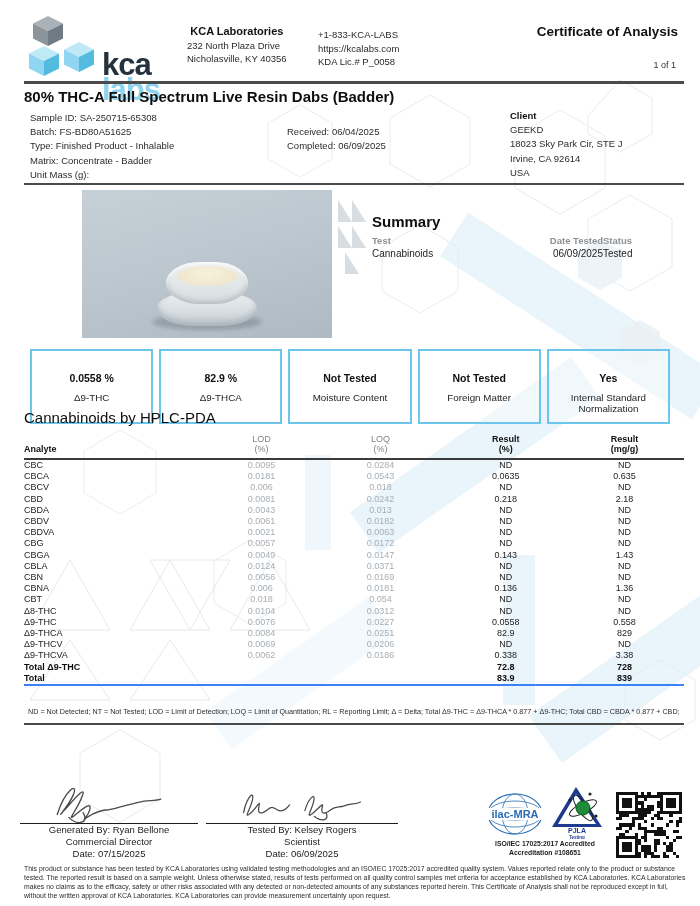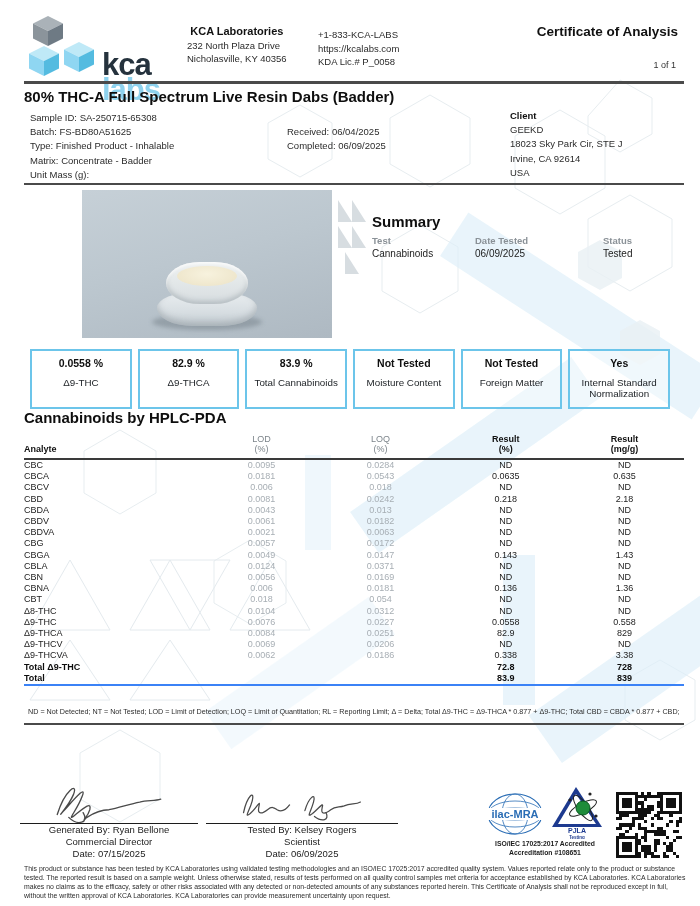--- a/index.html
+++ b/index.html
@@ -34,32 +34,32 @@
     background:linear-gradient(165deg,#c6d0d7 0%,#bcc7cf 45%,#aeb9c2 100%);overflow:hidden;}
   .jar-shadow{position:absolute;left:50%;bottom:8px;transform:translateX(-50%);width:110px;height:16px;border-radius:50%;background:rgba(90,100,108,.35);filter:blur(2px);}
   .jar-base{position:absolute;left:50%;bottom:12px;transform:translateX(-50%);width:100px;height:34px;border-radius:50% 50% 46% 46%/60% 60% 70% 70%;background:linear-gradient(180deg,rgba(236,240,242,.95),rgba(205,213,218,.9));box-shadow:inset 0 -4px 6px rgba(120,130,138,.4);}
   .jar-body{position:absolute;left:50%;bottom:34px;transform:translateX(-50%);width:82px;height:42px;border-radius:46%/56%;background:linear-gradient(180deg,#eef1f1,#d7dde0);box-shadow:inset 0 2px 3px rgba(255,255,255,.8), inset 0 -3px 5px rgba(140,150,158,.45);}
   .jar-cream{position:absolute;left:50%;bottom:52px;transform:translateX(-50%);width:60px;height:20px;border-radius:50%;background:radial-gradient(ellipse at 50% 40%,#f7f2de 0%,#efe7cd 70%,#e3dcc4 100%);}
 
   
   .summary{position:absolute;left:372px;top:191px;right:28px;}
   .summary-heading{font-size:15px;font-weight:700;color:#0e0e0e;margin-top:22px;}
   .summary-cols{display:flex;margin-top:5px;}
-  .sum-col1{width:103px;}  .sum-col2{width:128px;}  .sum-col3{flex:1;}
+  .sum-col1{width:103px;}  .sum-col2{width:128px;text-align:right;}  .sum-col3{flex:1;}
   .sum-label{font-size:9.5px;font-weight:600;color:#8a9197;}
   .sum-value{font-size:10px;color:#1d1d1d;margin-top:2px;}
 
   
   .boxes{position:absolute;left:30px;right:30px;top:349px;display:flex;gap:6px;}
-  .rbox{flex:1;border:2px solid #6cc5ea;height:50px;text-align:center;padding-top:6px;box-sizing:content-box;background:rgba(255,255,255,.35);}
+  .rbox{flex:1;border:2px solid #6cc5ea;height:50px;text-align:center;padding-top:21px;box-sizing:content-box;background:rgba(255,255,255,.35);}
   .rbox-val{font-size:10.5px;font-weight:700;color:#0f0f0f;}
   .rbox-label{font-size:9.8px;color:#22262a;margin-top:8px;line-height:11px;}
 
   
-  .cannab-heading{position:absolute;left:24px;top:409px;font-size:15px;font-weight:700;color:#0e0e0e;}
+  .cannab-heading{position:absolute;left:24px;top:409px;font-size:15px;font-weight:400;color:#0e0e0e;}
   .tablewrap{position:absolute;left:24px;right:16px;top:434px;}
   table{width:100%;border-collapse:collapse;}
   th,td{padding:0;margin:0;}
   thead th{vertical-align:bottom;border-bottom:2.5px solid #3a3a3a;padding-bottom:4px;}
   .th-line{font-size:9px;line-height:10px;}
   th:nth-child(1){text-align:left;width:28%;}
   th:nth-child(2){width:16%;} th:nth-child(3){width:20%;}
   th:nth-child(4){width:18%;} th:nth-child(5){width:18%;}
   th:nth-child(1) .th-line{font-weight:700;color:#111;}
   th:nth-child(2) .th-line,th:nth-child(3) .th-line{font-weight:400;color:#7d858b;}
@@ -223,24 +223,20 @@
     </div>
 
     <div class="boxes">
         <div class="rbox" style="border-color: rgb(108, 197, 234);">
           <div class="rbox-val">0.0558 %</div>
           <div class="rbox-label">Δ9-THC</div>
         </div>
         <div class="rbox" style="border-color: rgb(108, 197, 234);">
           <div class="rbox-val">82.9 %</div>
           <div class="rbox-label">Δ9-THCA</div>
-        </div>
-        <div class="rbox" style="border-color: rgb(108, 197, 234);">
-          <div class="rbox-val">83.9 %</div>
-          <div class="rbox-label">Total Cannabinoids</div>
         </div>
         <div class="rbox" style="border-color: rgb(108, 197, 234);">
           <div class="rbox-val">Not Tested</div>
           <div class="rbox-label">Moisture Content</div>
         </div>
         <div class="rbox" style="border-color: rgb(108, 197, 234);">
           <div class="rbox-val">Not Tested</div>
           <div class="rbox-label">Foreign Matter</div>
         </div>
         <div class="rbox" style="border-color: rgb(108, 197, 234);">

